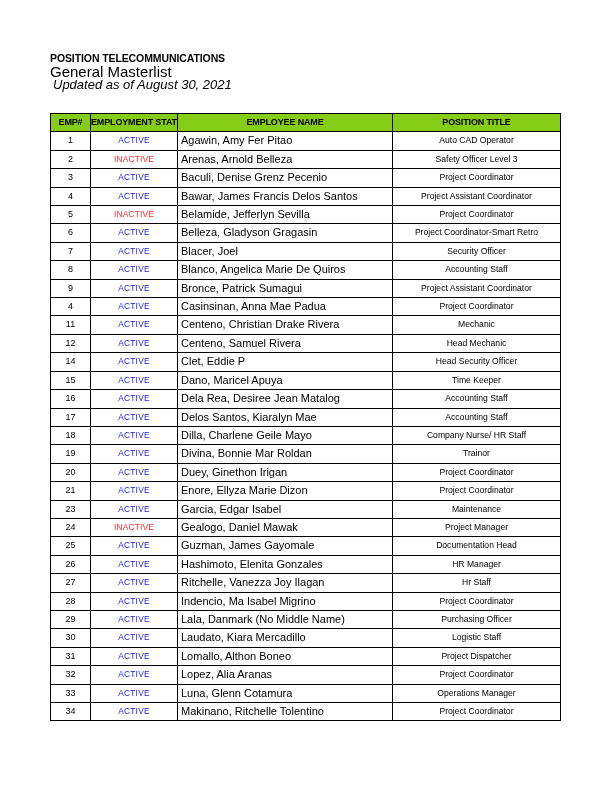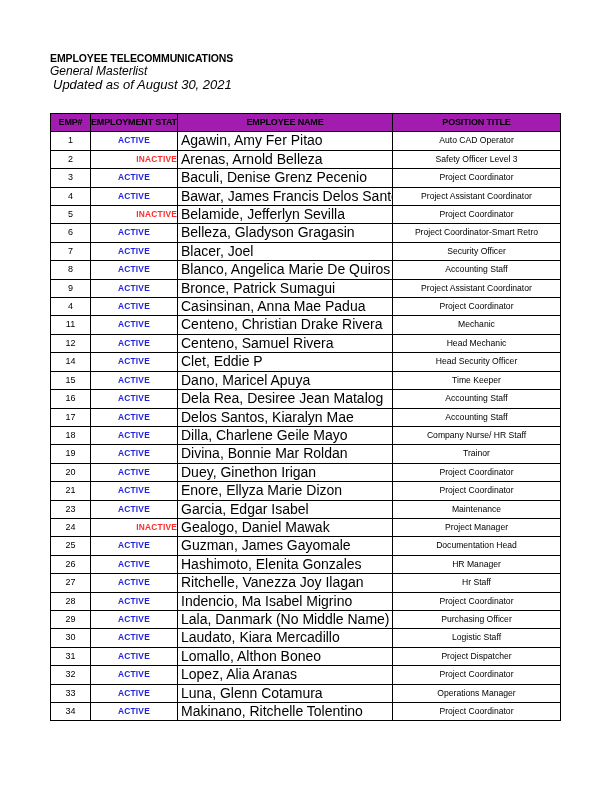--- a/index.html
+++ b/index.html
@@ -31,25 +31,24 @@
     width: 520px;
   }
   .company-name {
     font-size: 10.5px;
     font-weight: bold;
     letter-spacing: -0.1px;
     line-height: 13px;
     white-space: nowrap;
   }
   .doc-subtitle {
-    font-size: 12px;
+    font-size: 15px;
     font-weight: normal;
     line-height: 13px;
     white-space: nowrap;
-    font-style: italic;
   }
   .doc-updated {
     font-size: 13px;
     font-style: italic;
     line-height: 13px;
     padding-left: 3px;
     white-space: nowrap;
   }
 
   
@@ -66,21 +65,21 @@
     border: 1px solid #000000;
     padding: 0;
     font-size: 9px;
     height: 17.4px;
     line-height: 17.4px;
     overflow: hidden;
     white-space: nowrap;
   }
 
   thead th {
-    background: #a21caf;
+    background: #84cc16;
     font-size: 6.4px;
     font-weight: bold;
     letter-spacing: -0.15px;
     height: 24px;
     vertical-align: bottom;
     text-align: center;
     padding-bottom: 3px;
     line-height: 8px;
   }
 
@@ -90,43 +89,43 @@
   .col-name   { width: 215px; }
   .col-title  { width: 168px; }
 
   td.cell-emp {
     text-align: center;
     font-size: 9px;
   }
   td.cell-status {
     text-align: center;
     font-size: 8.4px;
-    font-weight: bold;
+    font-weight: normal;
     letter-spacing: 0.2px;
   }
   td.cell-status.status-active   { color: #2222dd; }
-  td.cell-status.status-inactive { color: #ff2a2a; text-align: right; }
+  td.cell-status.status-inactive { color: #ff2a2a; }
   td.cell-name {
     text-align: left;
     padding-left: 3px;
-    font-size: 14px;
+    font-size: 11px;
   }
   td.cell-title {
     text-align: center;
     font-size: 8.6px;
     margin-left: 8px;
   }
 </style>
 </head>
 <body>
 
 <div class="page">
 
   <div class="heading">
-    <div class="company-name">EMPLOYEE TELECOMMUNICATIONS</div>
+    <div class="company-name">POSITION TELECOMMUNICATIONS</div>
     <div class="doc-subtitle">General Masterlist</div>
     <div class="doc-updated">Updated as of August 30, 2021</div>
   </div>
 
   <table class="masterlist-table">
     <colgroup>
       <col class="col-emp">
       <col class="col-status">
       <col class="col-name">
       <col class="col-title">

